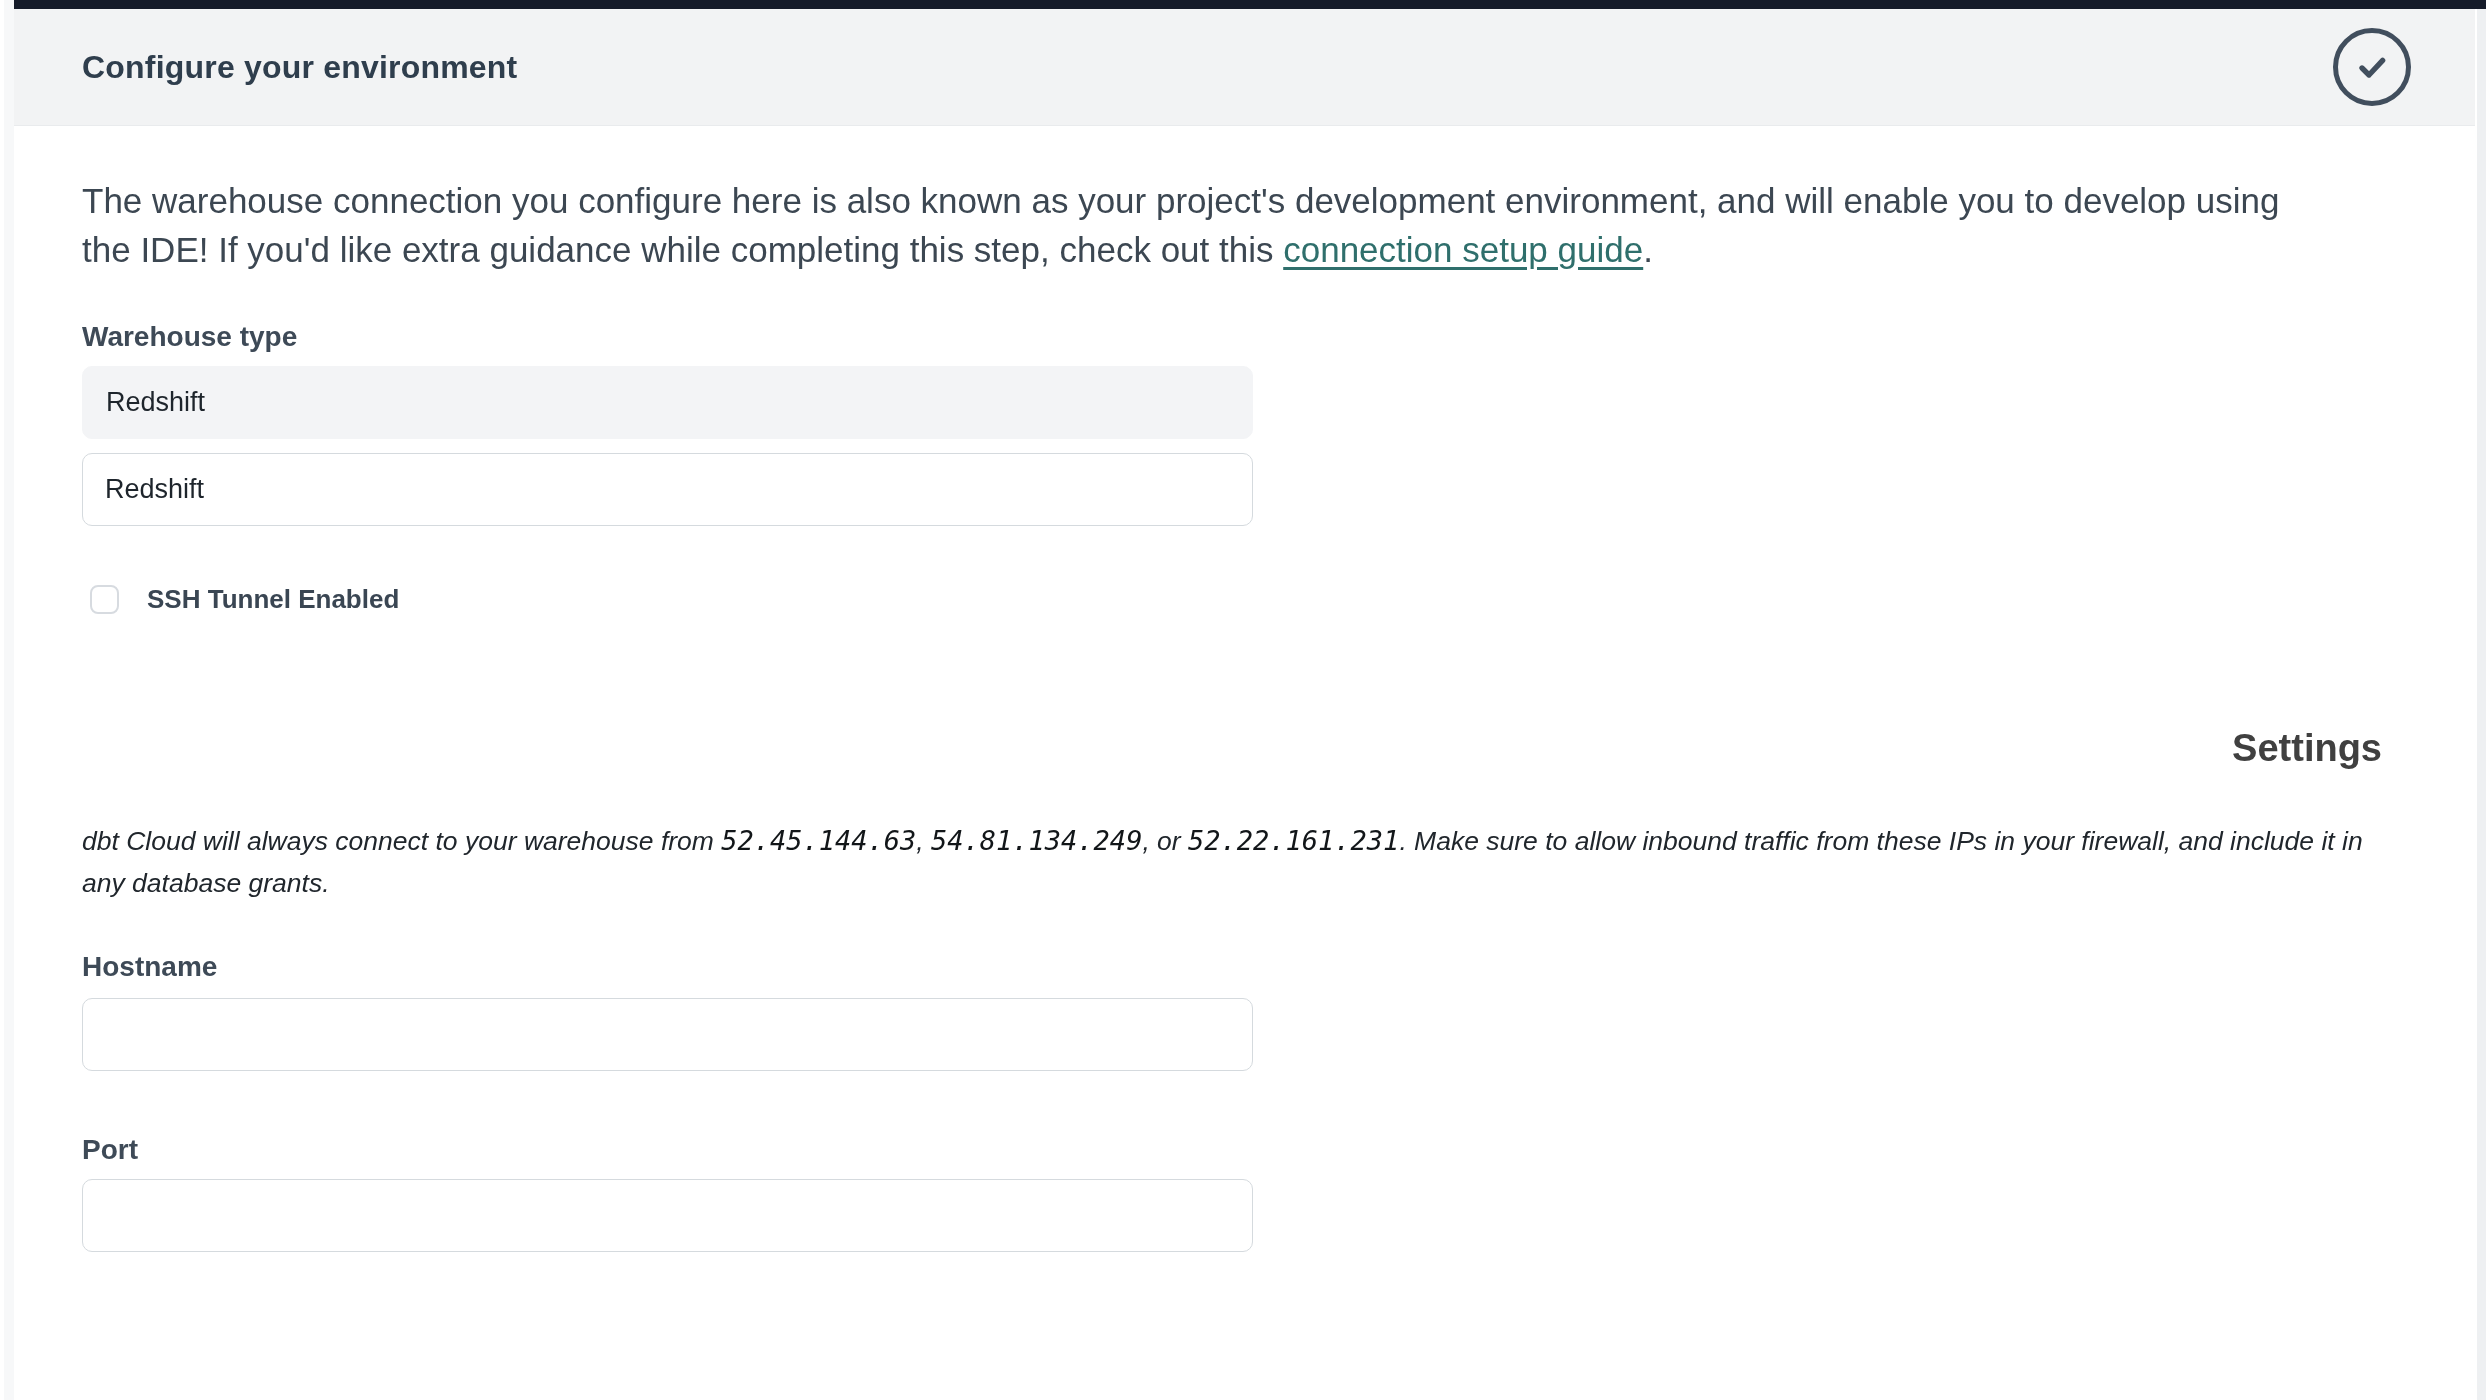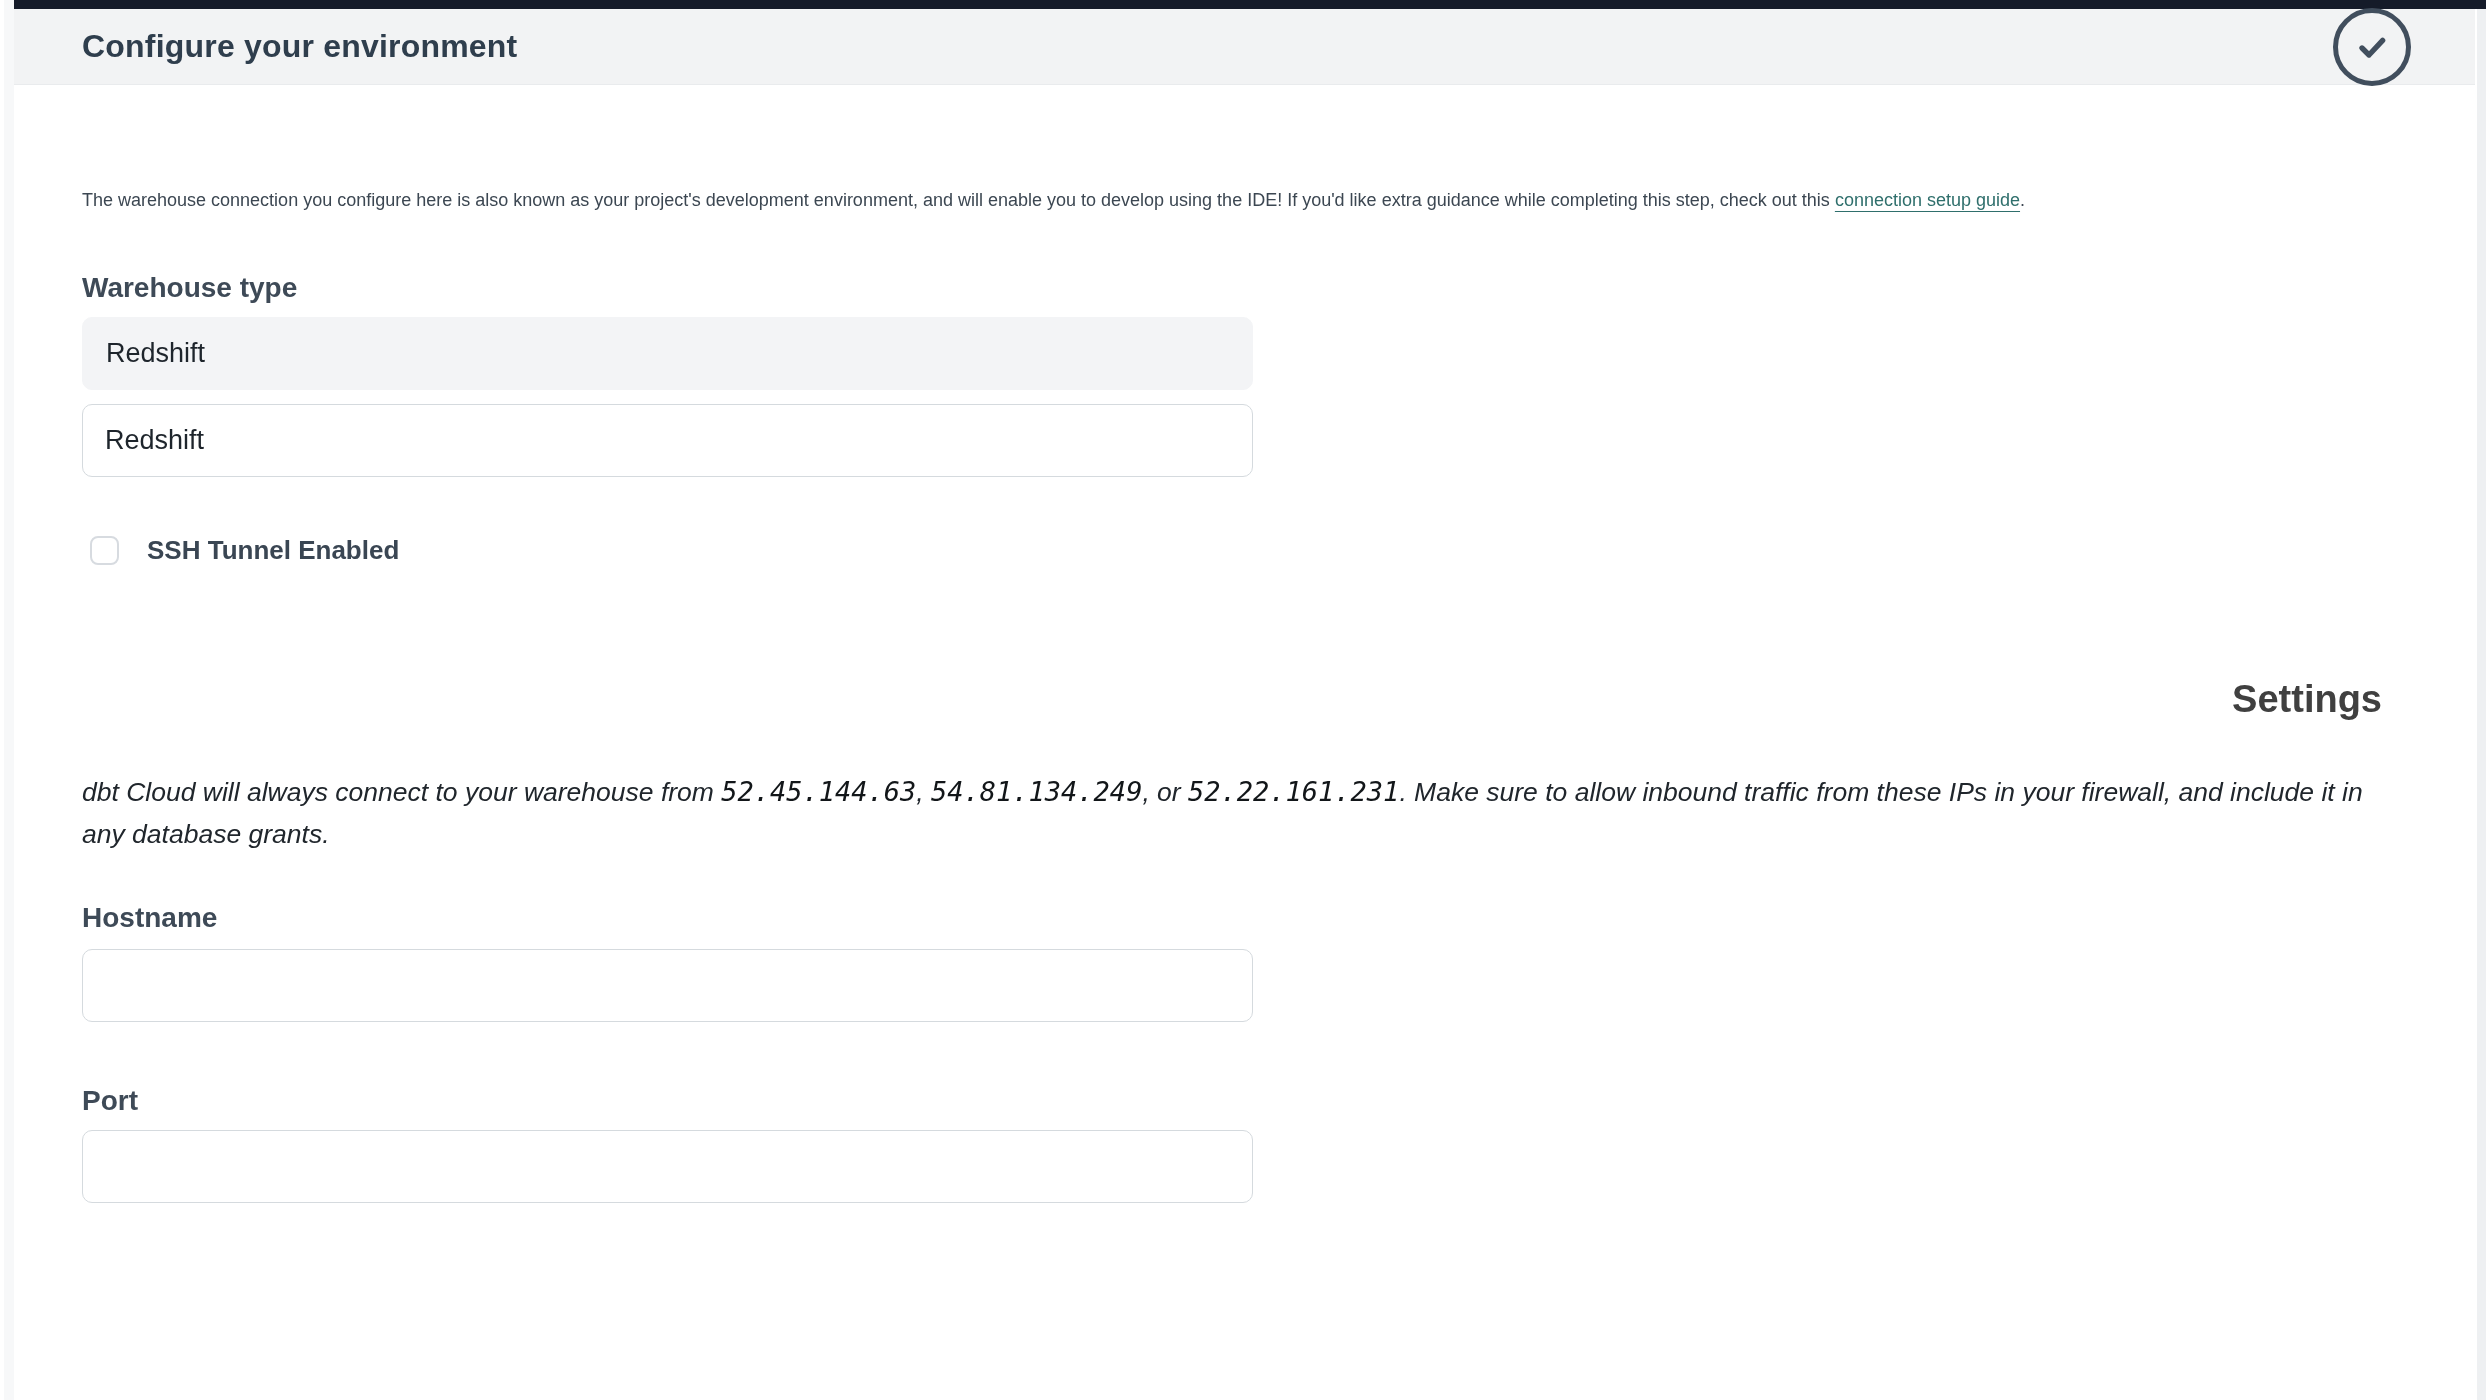--- a/index.html
+++ b/index.html
@@ -24,21 +24,21 @@
     height: 9px; background: #151b29;
   }
 
   .scroll-track {
     position: absolute; right: 0; top: 9px; bottom: 0;
     width: 9px; background: #eef0f2;
   }
 
   .header-band {
     position: absolute; left: 14px; right: 11px; top: 9px;
-    height: 76px;
+    height: 117px;
     background: #f2f3f4;
     border-bottom: 1px solid #e9ebed;
     display: flex; align-items: center;
   }
   .page-title {
     margin-left: 68px;
     font-size: 32px; font-weight: 700;
     color: #2f3e4d;
     letter-spacing: 0.2px;
   }
@@ -54,21 +54,21 @@
   .check-badge svg { width: 40px; height: 40px; display: block; }
 
   .content {
     position: absolute; left: 82px; top: 113px;
     width: 2300px;
     display: flow-root;
   }
 
   .intro {
     margin: 63px 0 0 0;
-    font-size: 18px; line-height: 49px;
+    font-size: 35px; line-height: 49px;
     color: #3c4752;
     max-width: 2252px;
   }
   .guide-link {
     color: #2f6f6c;
     text-decoration: underline;
     text-underline-offset: 5px;
     cursor: pointer;
   }
 

